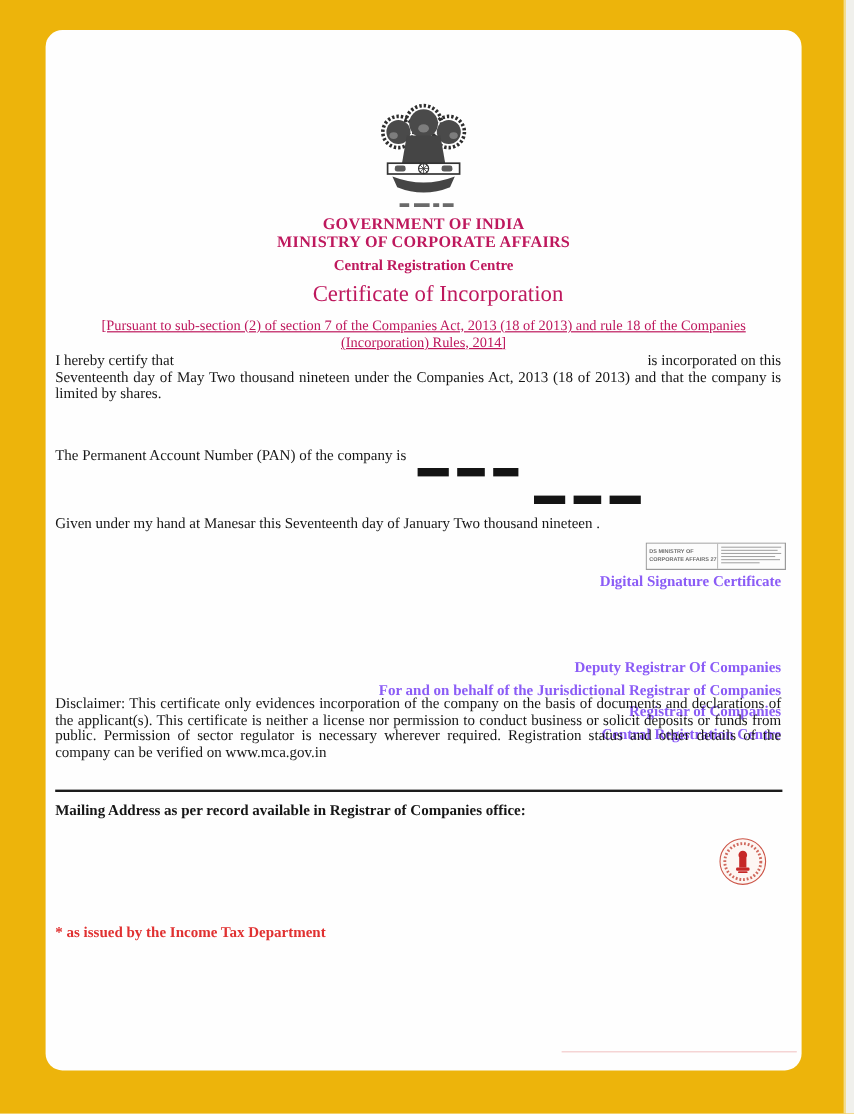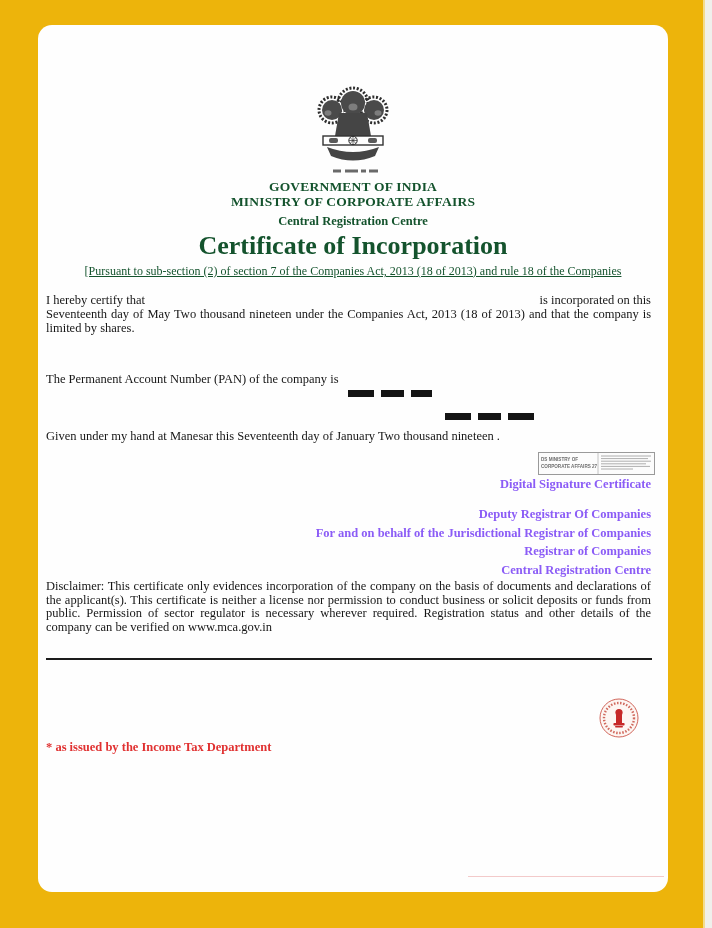--- a/index.html
+++ b/index.html
@@ -2,33 +2,33 @@
 <html><head>
 <meta charset="utf-8">
 <style>
   html,body{margin:0;padding:0;}
   body{width:712px;height:928px;overflow:hidden;font-family:"Liberation Serif",serif;}
   .screen{position:relative;width:712px;height:928px;background:#edb40b;overflow:hidden;}
   .edge-strip-pale{position:absolute;top:0;right:7px;width:2px;height:100%;background:#f3dc8e;}
   .edge-strip-gray{position:absolute;top:0;right:0;width:7px;height:100%;background:#f0f0ec;}
   .page{position:absolute;left:38px;top:25px;width:630px;height:867px;background:#fefefe;border-radius:14px;}
   .abs{position:absolute;}
-  .ctext{width:100%;text-align:center;color:#14532d;}
+  .ctext{width:100%;text-align:center;color:#be185d;}
   .gov-line{font-weight:bold;font-size:13.5px;line-height:14.5px;letter-spacing:.2px;}
   .crc-line{font-weight:bold;font-size:12.5px;margin-top:5px;}
-  .doc-title{font-weight:bold;font-size:26px;line-height:25px;}
+  .doc-title{font-weight:normal;font-size:19px;line-height:25px;padding-left:12px;}
   .pursuant{font-size:12px;line-height:13.5px;text-decoration:underline;}
   .body-text{left:8px;width:605px;font-size:12.5px;line-height:14px;color:#161616;}
   .justify{text-align:justify;}
   .row{display:flex;justify-content:space-between;gap:25px;}
   .dash-group{display:flex;gap:7px;}
   .dash{width:26px;height:7px;background:#141414;}
   .dash.d2{width:23px;} .dash.d3{width:21px;}
   .rline{right:17px;text-align:right;font-size:12.5px;color:#8b5cf6;font-weight:600;}
-  .sig-block{line-height:18.5px;width:560px;}
+  .sig-block{line-height:18.5px;width:560px;margin-top:42px;}
   .hr-rule{left:8px;width:606px;height:2px;background:#1c1c1c;}
   .mailing{font-weight:600;}
   .footnote{left:8px;font-size:12.5px;font-weight:600;}
   .scan-line{left:430px;top:851px;width:196px;height:1px;background:rgba(231,140,140,.45);}
   .stamp-svg{right:13px;top:427px;}
 </style>
 </head>
 <body>
 
 <div class="screen">
@@ -62,20 +62,21 @@
     <div class="abs ctext" style="top:155px;">
       <div class="gov-line">GOVERNMENT OF INDIA</div>
       <div class="gov-line">MINISTRY OF CORPORATE AFFAIRS</div>
       <div class="crc-line">Central Registration Centre</div>
     </div>
 
     <div class="abs ctext doc-title" style="top:208px;">Certificate of Incorporation</div>
 
     <div class="abs ctext pursuant" style="top:240px;">
       <div>[Pursuant to sub-section (2) of section 7 of the Companies Act, 2013 (18 of 2013) and rule 18 of the Companies</div>
+      <div>(Incorporation) Rules, 2014]</div>
     </div>
 
     <div class="abs body-text" style="top:268px;">
       <div class="row">
         <span>I hereby certify that</span>
         <span>is incorporated on this</span>
       </div>
       <div class="justify">Seventeenth day of May Two thousand nineteen under the Companies Act, 2013 (18 of 2013) and that the company is limited by shares.</div>
     </div>
 
@@ -114,28 +115,29 @@
       <div>Deputy Registrar Of Companies</div>
       <div>For and on behalf of the Jurisdictional Registrar of Companies</div>
       <div>Registrar of Companies</div>
       <div>Central Registration Centre</div>
     </div>
 
     <div class="abs body-text justify" style="top:555px;line-height:13.5px;">Disclaimer: This certificate only evidences incorporation of the company on the basis of documents and declarations of the applicant(s). This certificate is neither a license nor permission to conduct business or solicit deposits or funds from public. Permission of sector regulator is necessary wherever required. Registration status and other details of the company can be verified on www.mca.gov.in</div>
 
     <div class="abs hr-rule" style="top:633px;"></div>
 
+    <div class="abs body-text mailing" style="top:643px;">Mailing Address as per record available in Registrar of Companies office:</div>
 
     <svg class="abs" style="left:560px;top:672px;" width="42" height="42" viewBox="0 0 42 42">
       <circle cx="21" cy="21" r="19" fill="#fdf6f3" stroke="#cc5548" stroke-width="0.9"></circle>
       <circle cx="21" cy="21" r="15" fill="none" stroke="#c0392b" stroke-width="2.4" stroke-dasharray="1.5 1.6" opacity="0.75"></circle>
       <circle cx="21" cy="15.5" r="3.6" fill="#c62828"></circle>
       <rect x="18" y="17.5" width="6" height="8.5" fill="#c62828"></rect>
       <rect x="15.4" y="26" width="11.2" height="2.6" rx="1" fill="#c62828"></rect>
       <rect x="17" y="29" width="8" height="1.6" rx=".8" fill="#c62828"></rect>
     </svg>
 
-    <div class="abs footnote" style="top:715px;color:#e03131;">* as issued by the Income Tax Department</div>
+    <div class="abs footnote" style="top:745px;color:#e03131;">* as issued by the Income Tax Department</div>
 
     <div class="abs scan-line"></div>
 
   </div>
 </div>
 
 </body></html>

